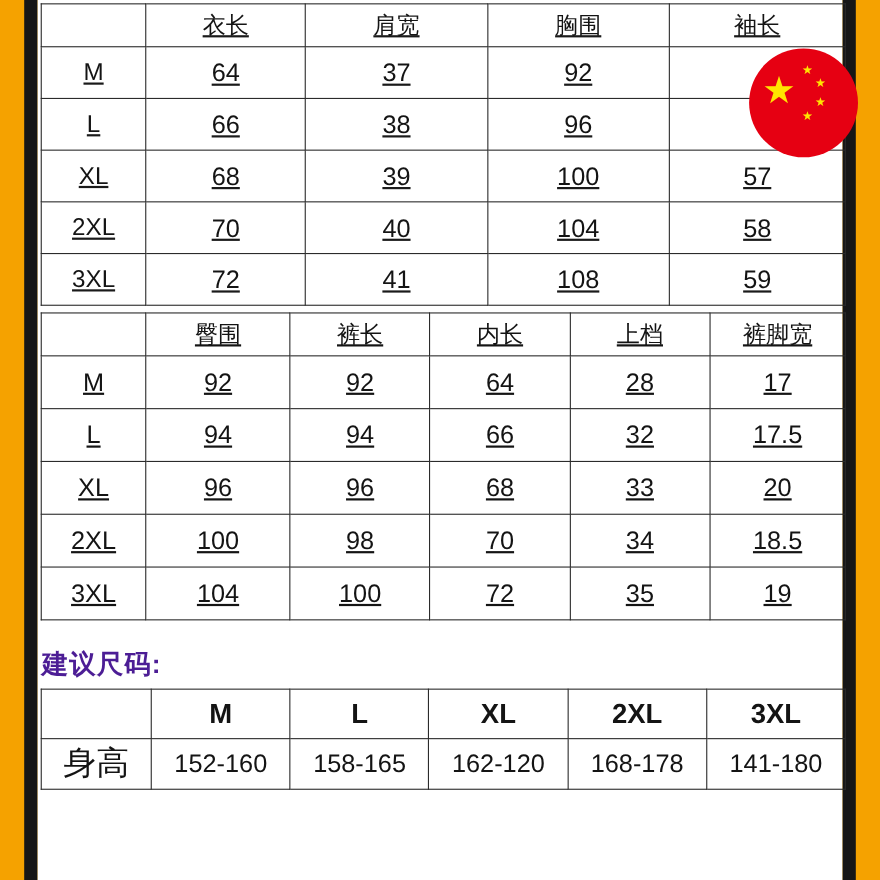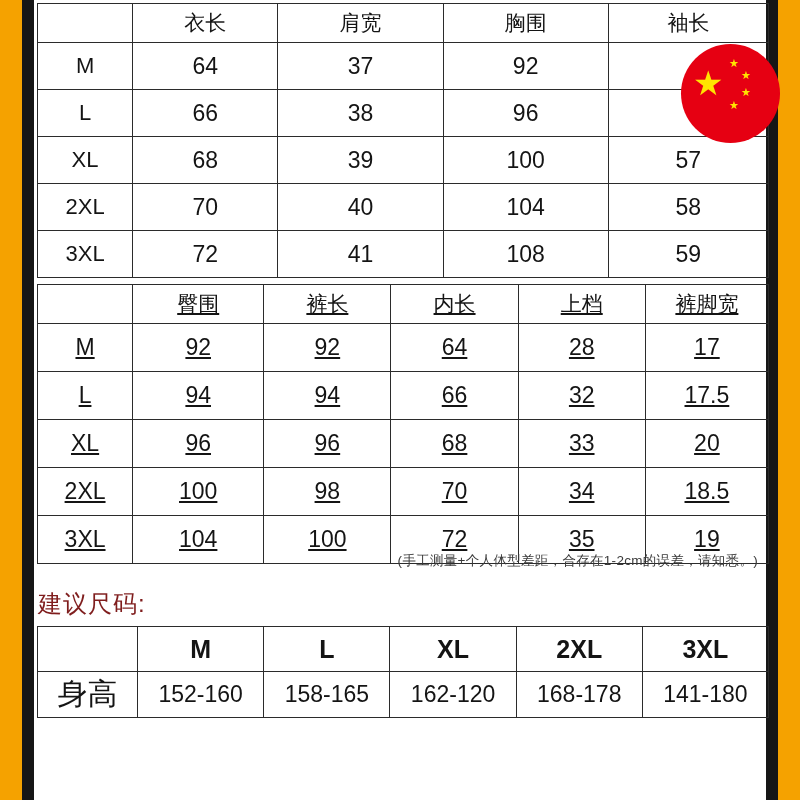--- a/index.html
+++ b/index.html
@@ -59,20 +59,21 @@
     color: #141414;
     font-family: "Liberation Sans", sans-serif;
   }
 
   
   .tbl-tops {
     position: absolute;
     left: 3px;
     top: 3px;
     width: 730px;
+    text-decoration: underline;
   }
   .tbl-tops td { height: 44px; font-size: 23px; }
   .tbl-tops tr:first-child td { height: 36px; font-size: 21px; }
   .tbl-tops .hdr-cell { font-size: 21px; }
   .tbl-tops .sz { font-size: 22px; }
 
   
   .tbl-pants {
     position: absolute;
     left: 3px;
@@ -89,22 +90,22 @@
     font-size: 13.5px;
     color: #3a3a3a;
     letter-spacing: 0.3px;
   }
 
   .section-title {
     position: absolute;
     left: 4px;
     top: 588px;
     font-size: 24px;
-    font-weight: normal;
-    color: #7f1d1d;
+    font-weight: bold;
+    color: #4c1d95;
     letter-spacing: 1px;
   }
 
   
   .tbl-rec {
     position: absolute;
     left: 3px;
     top: 626px;
     width: 730px;
   }
@@ -257,21 +258,20 @@
           <td>3XL</td>
           <td>104</td>
           <td>100</td>
           <td>72</td>
           <td>35</td>
           <td>19</td>
         </tr>
       </tbody>
     </table>
 
-    <div class="note">(手工测量+个人体型差距，合存在1-2cm的误差，请知悉。)</div>
 
     <div class="section-title">建议尺码:</div>
 
     <table class="size-table tbl-rec">
       <colgroup>
         <col style="width:100px">
           <col style="width:126px">
           <col style="width:126px">
           <col style="width:126px">
           <col style="width:126px">

